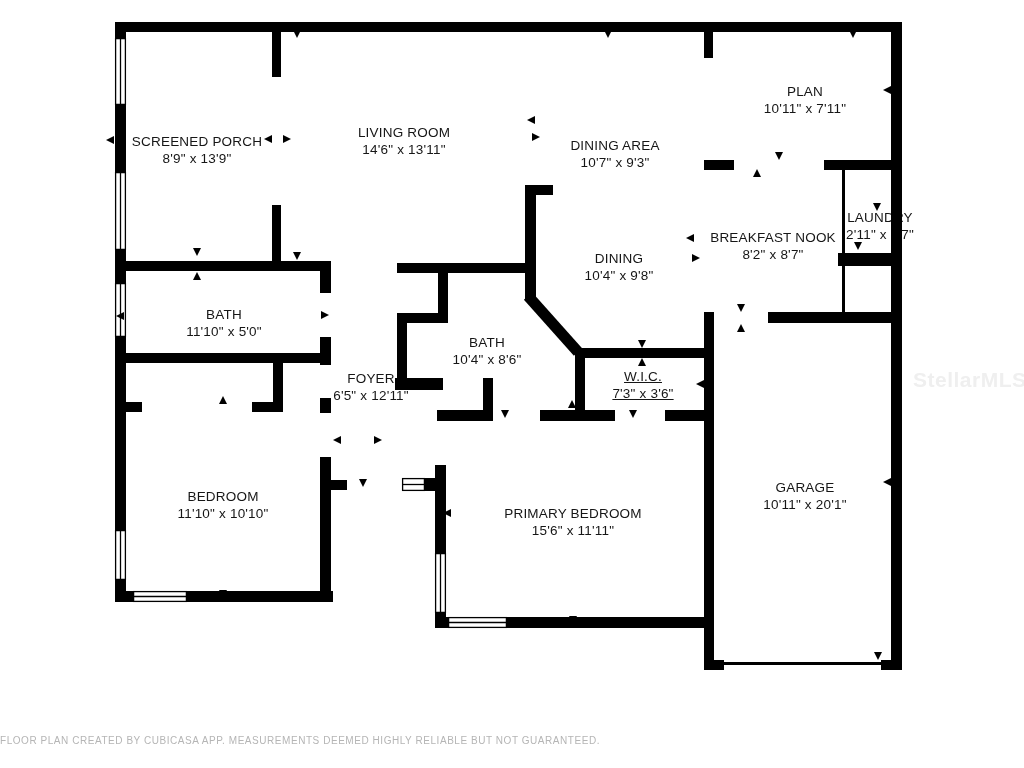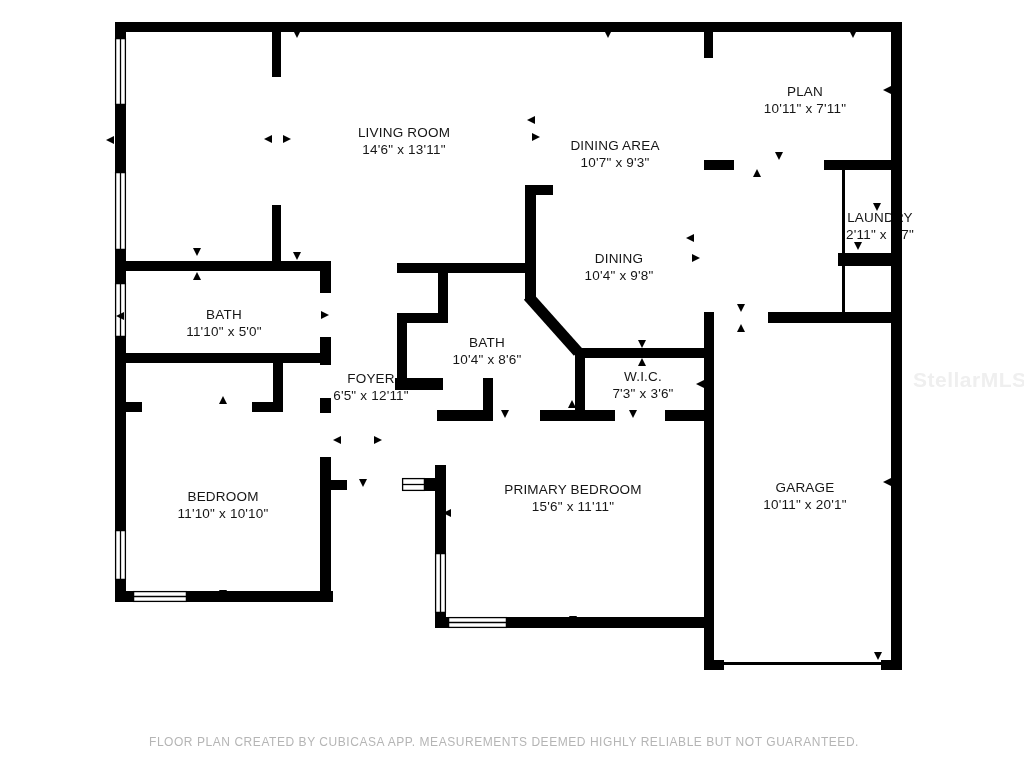--- a/index.html
+++ b/index.html
@@ -5,39 +5,41 @@
   html,body{margin:0;padding:0;background:#ffffff;}
   body{width:1024px;height:768px;overflow:hidden;font-family:"Liberation Sans",sans-serif;}
   #plan{position:relative;width:1024px;height:768px;background:#ffffff;}
   #labels-layer{position:absolute;inset:0;z-index:1;}
   .room-label{position:absolute;transform:translateX(-50%);text-align:center;color:#161616;
     font-size:13.5px;line-height:17px;white-space:nowrap;letter-spacing:.2px;}
   .room-label .dims{display:block;}
   #walls-svg{position:absolute;inset:0;z-index:2;pointer-events:none;}
   #watermark{position:absolute;left:913px;top:368px;z-index:3;font-size:21px;font-weight:bold;
     color:#efefef;letter-spacing:.5px;white-space:nowrap;}
-  #footer{position:absolute;left:0;top:735px;width:1008px;text-align:center;z-index:1;
-    font-size:12px;letter-spacing:.55px;color:#b5b5b5;white-space:nowrap;}
+  #footer{position:absolute;left:0;top:735px;width:1008px;text-align:left;z-index:1;
+    font-size:10px;letter-spacing:.55px;color:#b5b5b5;white-space:nowrap;}
 </style>
 </head>
 <body>
 
 <div id="plan">
   <div id="labels-layer">
+      <div class="room-label" style="left: 197px; top: 133px;"><span>SCREENED PORCH</span><span class="dims">8'9" x 13'9"</span></div>
       <div class="room-label" style="left: 404px; top: 124px; text-align: center;"><span>LIVING ROOM</span><span class="dims">14'6" x 13'11"</span></div>
       <div class="room-label" style="left: 615px; top: 93px; margin-top: 44px;"><span>DINING AREA</span><span class="dims">10'7" x 9'3"</span></div>
       <div class="room-label" style="left: 805px; top: 83px;"><span>PLAN</span><span class="dims">10'11" x 7'11"</span></div>
       <div class="room-label" style="left: 880px; top: 209px;"><span>LAUNDRY</span><span class="dims">2'11" x 5'7"</span></div>
+      <div class="room-label" style="left: 773px; top: 229px;"><span>BREAKFAST NOOK</span><span class="dims">8'2" x 8'7"</span></div>
       <div class="room-label" style="left: 619px; top: 250px;"><span>DINING</span><span class="dims">10'4" x 9'8"</span></div>
       <div class="room-label" style="left: 224px; top: 306px;"><span>BATH</span><span class="dims">11'10" x 5'0"</span></div>
       <div class="room-label" style="left: 487px; top: 334px;"><span>BATH</span><span class="dims">10'4" x 8'6"</span></div>
       <div class="room-label" style="left: 371px; top: 370px;"><span>FOYER</span><span class="dims">6'5" x 12'11"</span></div>
-      <div class="room-label" style="left: 643px; top: 368px;"><span>W.I.C.</span><span class="dims">7'3" x 3'6"</span></div>
+      <div class="room-label" style="left: 643px; top: 368px; text-decoration: underline;"><span>W.I.C.</span><span class="dims">7'3" x 3'6"</span></div>
       <div class="room-label" style="left: 223px; top: 488px;"><span>BEDROOM</span><span class="dims">11'10" x 10'10"</span></div>
-      <div class="room-label" style="left: 573px; top: 481px;"><span>PRIMARY BEDROOM</span><span class="dims">15'6" x 11'11"</span></div>
+      <div class="room-label" style="left: 573px; top: 505px;"><span>PRIMARY BEDROOM</span><span class="dims">15'6" x 11'11"</span></div>
       <div class="room-label" style="left: 805px; top: 479px;"><span>GARAGE</span><span class="dims">10'11" x 20'1"</span></div>
     </div>
   <svg id="walls-svg" width="1024" height="768" viewBox="0 0 1024 768" xmlns="http://www.w3.org/2000/svg">
       <g>
         <rect x="115" y="22" width="787" height="10" fill="#000000"></rect>
         <rect x="891" y="22" width="11" height="648" fill="#000000"></rect>
         <rect x="704" y="22" width="9" height="36" fill="#000000"></rect>
         <rect x="704" y="160" width="30" height="10" fill="#000000"></rect>
         <rect x="824" y="160" width="67" height="10" fill="#000000"></rect>
         <rect x="115" y="22" width="11" height="16" fill="#000000"></rect>

